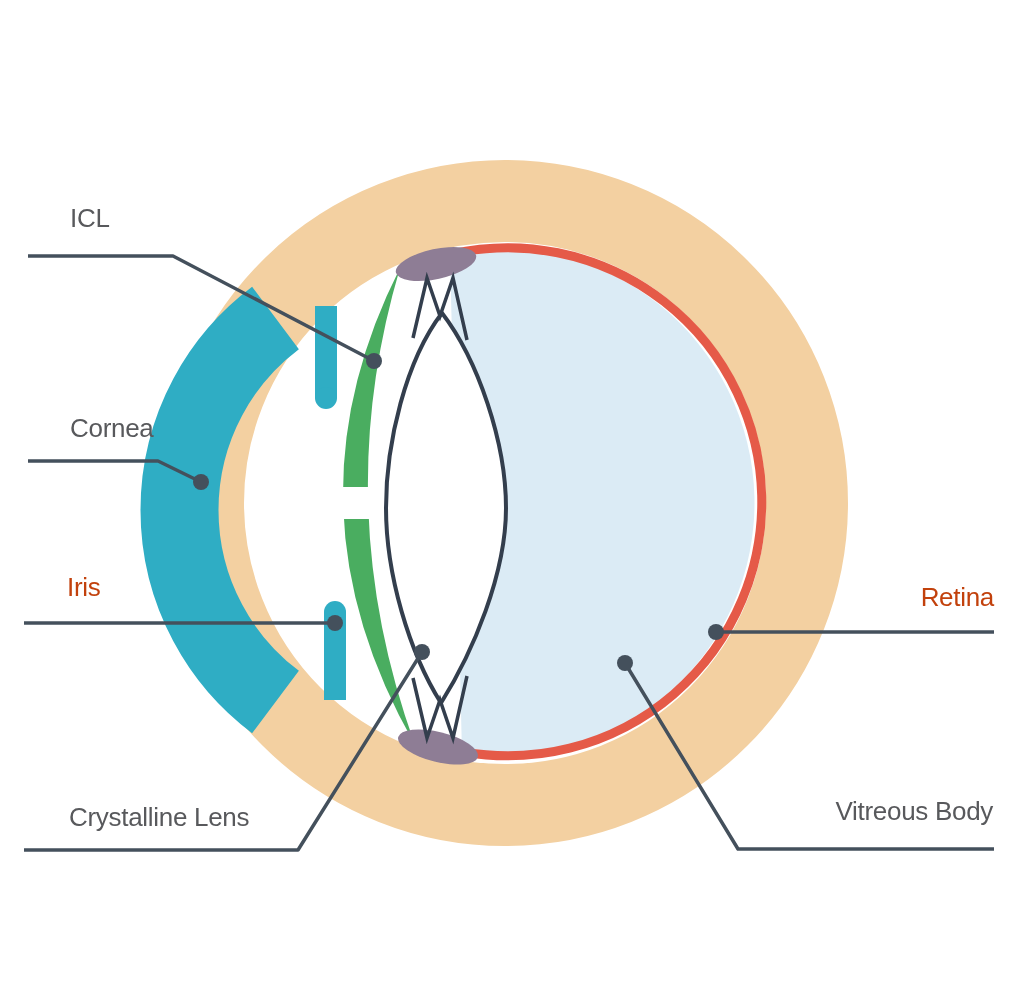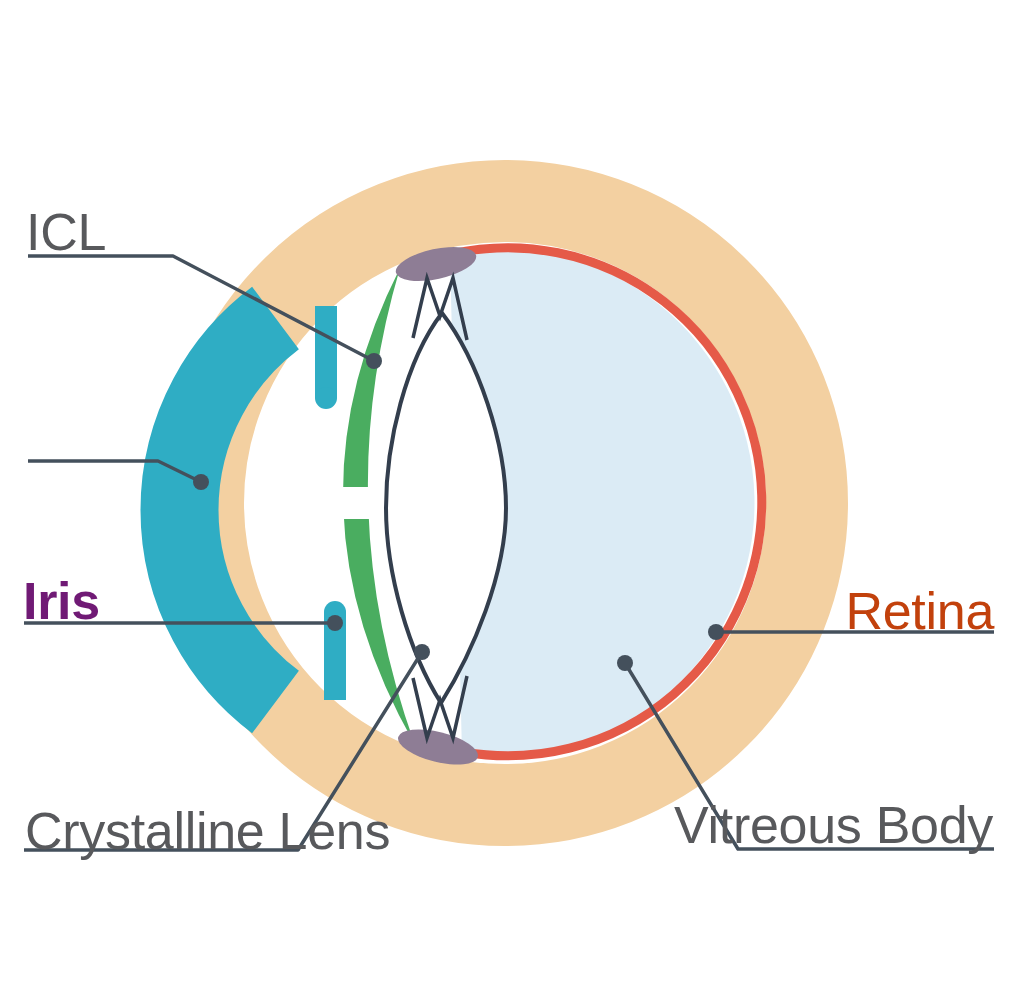--- a/index.html
+++ b/index.html
@@ -1,19 +1,19 @@
 <!DOCTYPE html>
 <html><head>
 <meta charset="utf-8">
 <style>
   html,body{margin:0;padding:0;background:#ffffff;}
   #stage{position:relative;width:1024px;height:1006px;background:#ffffff;overflow:hidden;
          font-family:"Liberation Sans",sans-serif;}
   svg{position:absolute;left:0;top:0;}
-  .lbl{position:absolute;font-size:52px;line-height:1.05;color:#58595c;letter-spacing:-0.3px;white-space:nowrap;}
+  .lbl{position:absolute;font-size:26px;line-height:1.05;color:#58595c;letter-spacing:-0.3px;white-space:nowrap;margin-left:44px;}
   .lbl-icl{left:26px;top:205px;}
   .lbl-cornea{left:26px;top:415px;}
   .lbl-iris{left:23px;top:574px;}
   .lbl-crystalline{left:25px;top:804px;}
   .lbl-retina{right:30px;top:584px;text-align:right;}
   .lbl-vitreous{right:31px;top:798px;text-align:left;}
 </style>
 </head>
 <body>
 
@@ -63,17 +63,18 @@
       <circle cx="374" cy="361" r="8"></circle>
       <circle cx="201" cy="482" r="8"></circle>
       <circle cx="335" cy="623" r="8"></circle>
       <circle cx="422" cy="652" r="8"></circle>
       <circle cx="716" cy="632" r="8"></circle>
       <circle cx="625" cy="663" r="8"></circle>
     </g>
   </svg>
 
   <div class="lbl lbl-icl" style="color: rgb(88, 89, 92);">ICL</div>
-  <div class="lbl lbl-iris" style="color: #701a75; font-weight: bold;">Iris</div>
+  <div class="lbl lbl-cornea" style="color: rgb(88, 89, 92);">Cornea</div>
+  <div class="lbl lbl-iris" style="color: #c2410c;">Iris</div>
   <div class="lbl lbl-crystalline" style="color: rgb(88, 89, 92); text-align: center;">Crystalline Lens</div>
   <div class="lbl lbl-retina" style="color: #c2410c;">Retina</div>
   <div class="lbl lbl-vitreous" style="color: rgb(88, 89, 92);">Vitreous Body</div>
 </div>
 
 </body></html>

